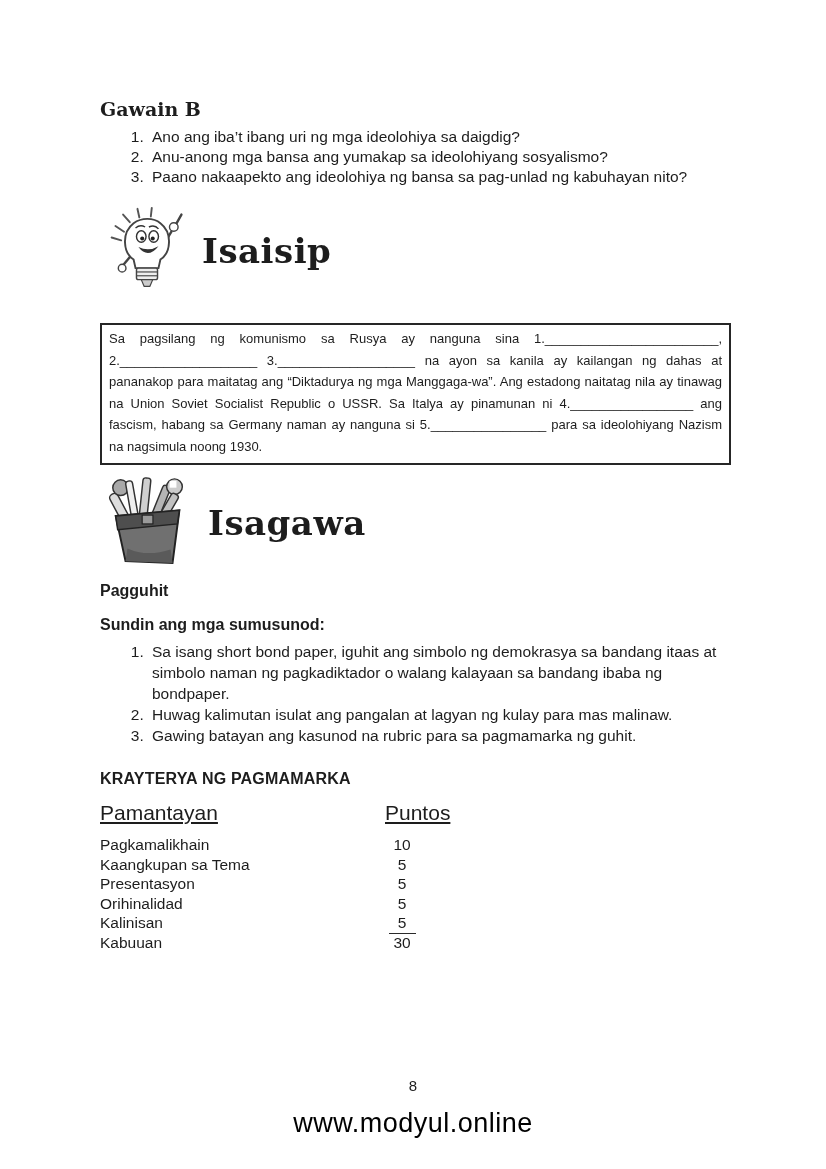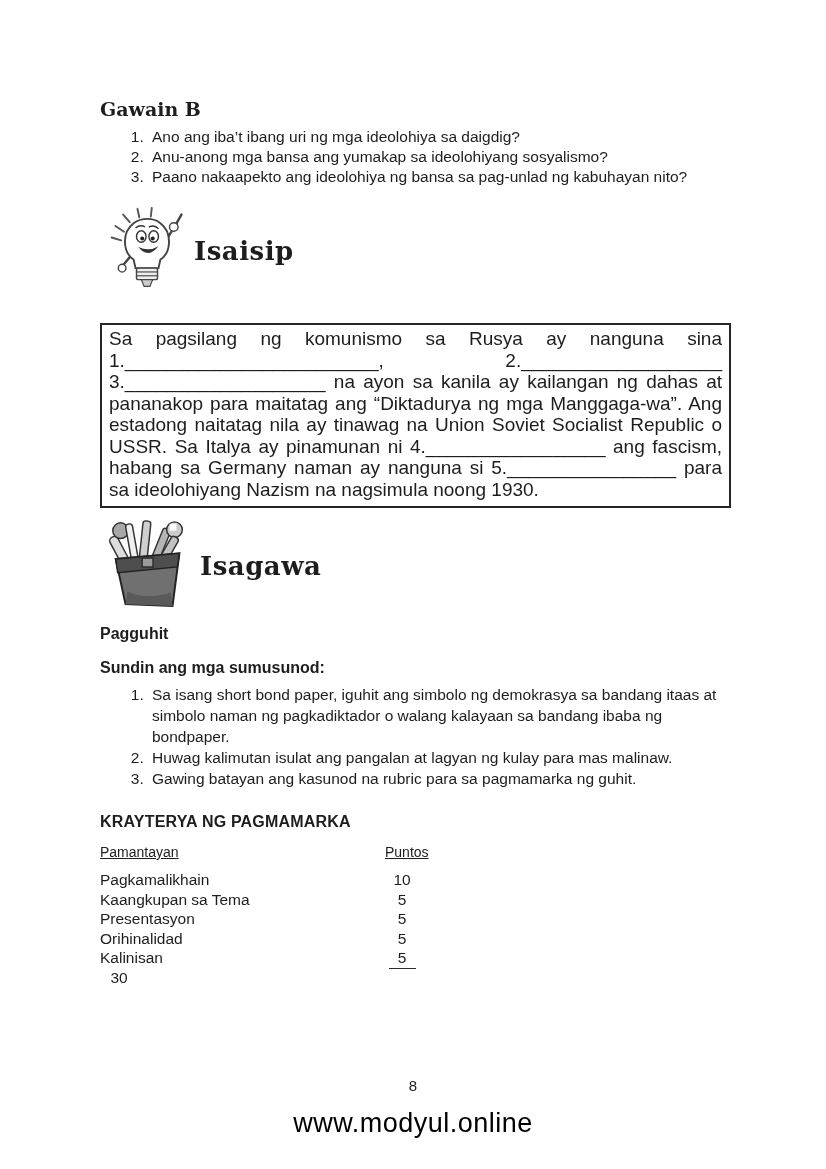--- a/index.html
+++ b/index.html
@@ -43,49 +43,50 @@
   ol.num-list li { padding-left: 4px; }
   ol.steps { line-height: 21px; }
   .section-head {
     display: flex;
     align-items: center;
     margin-top: 18px;
   }
   .section-title {
     font-family: "DejaVu Serif", serif;
     font-weight: bold;
-    font-size: 26px;
+    font-size: 34px;
     letter-spacing: 0.5px;
+    margin-left: 8px;
   }
   .indent-first { text-indent: 48px; margin-top: 4px; }
   .em-ital { font-style: italic; text-decoration: underline; }
   .fill-box {
     margin-top: 26px;
     width: 631px;
     border: 2px solid #262626;
     padding: 3px 7px 6px 7px;
-    font-size: 19px;
+    font-size: 13px;
     line-height: 21.5px;
     text-align: justify;
   }
   .bold-line {
     font-size: 16px;
     font-weight: bold;
     margin-top: 16px;
   }
   .rubric-heading {
     font-weight: bold;
     font-size: 16px;
     margin-top: 24px;
     letter-spacing: 0.2px;
   }
   .rubric-cols {
     display: flex;
     margin-top: 13px;
-    font-size: 14px;
+    font-size: 21px;
   }
   .rubric-cols .col1 { width: 285px; }
   .rubric-cols .ul { text-decoration: underline; }
   .rubric-rows { margin-top: 11px; font-size: 15.5px; }
   .rub-row { display: flex; height: 19.5px; align-items: baseline; }
   .rub-row .lbl { width: 283px; }
   .rub-row .pts { width: 38px; text-align: center; }
   .sum-rule {
     display: inline-block;
     min-width: 27px;
@@ -208,20 +209,21 @@
       </div>
       <div class="rub-row">
         <span class="lbl">Orihinalidad</span>
         <span class="pts">5</span>
       </div>
       <div class="rub-row">
         <span class="lbl">Kalinisan</span>
         <span class="pts"><span class="sum-rule">5</span></span>
       </div>
       <div class="rub-row">
+        <span class="lbl">Kabuuan</span>
         <span class="pts">30</span>
       </div>
     </div>
 
   </div>
 
   <div class="page-number">8</div>
   <div class="watermark">www.modyul.online</div>
 </div>
 

